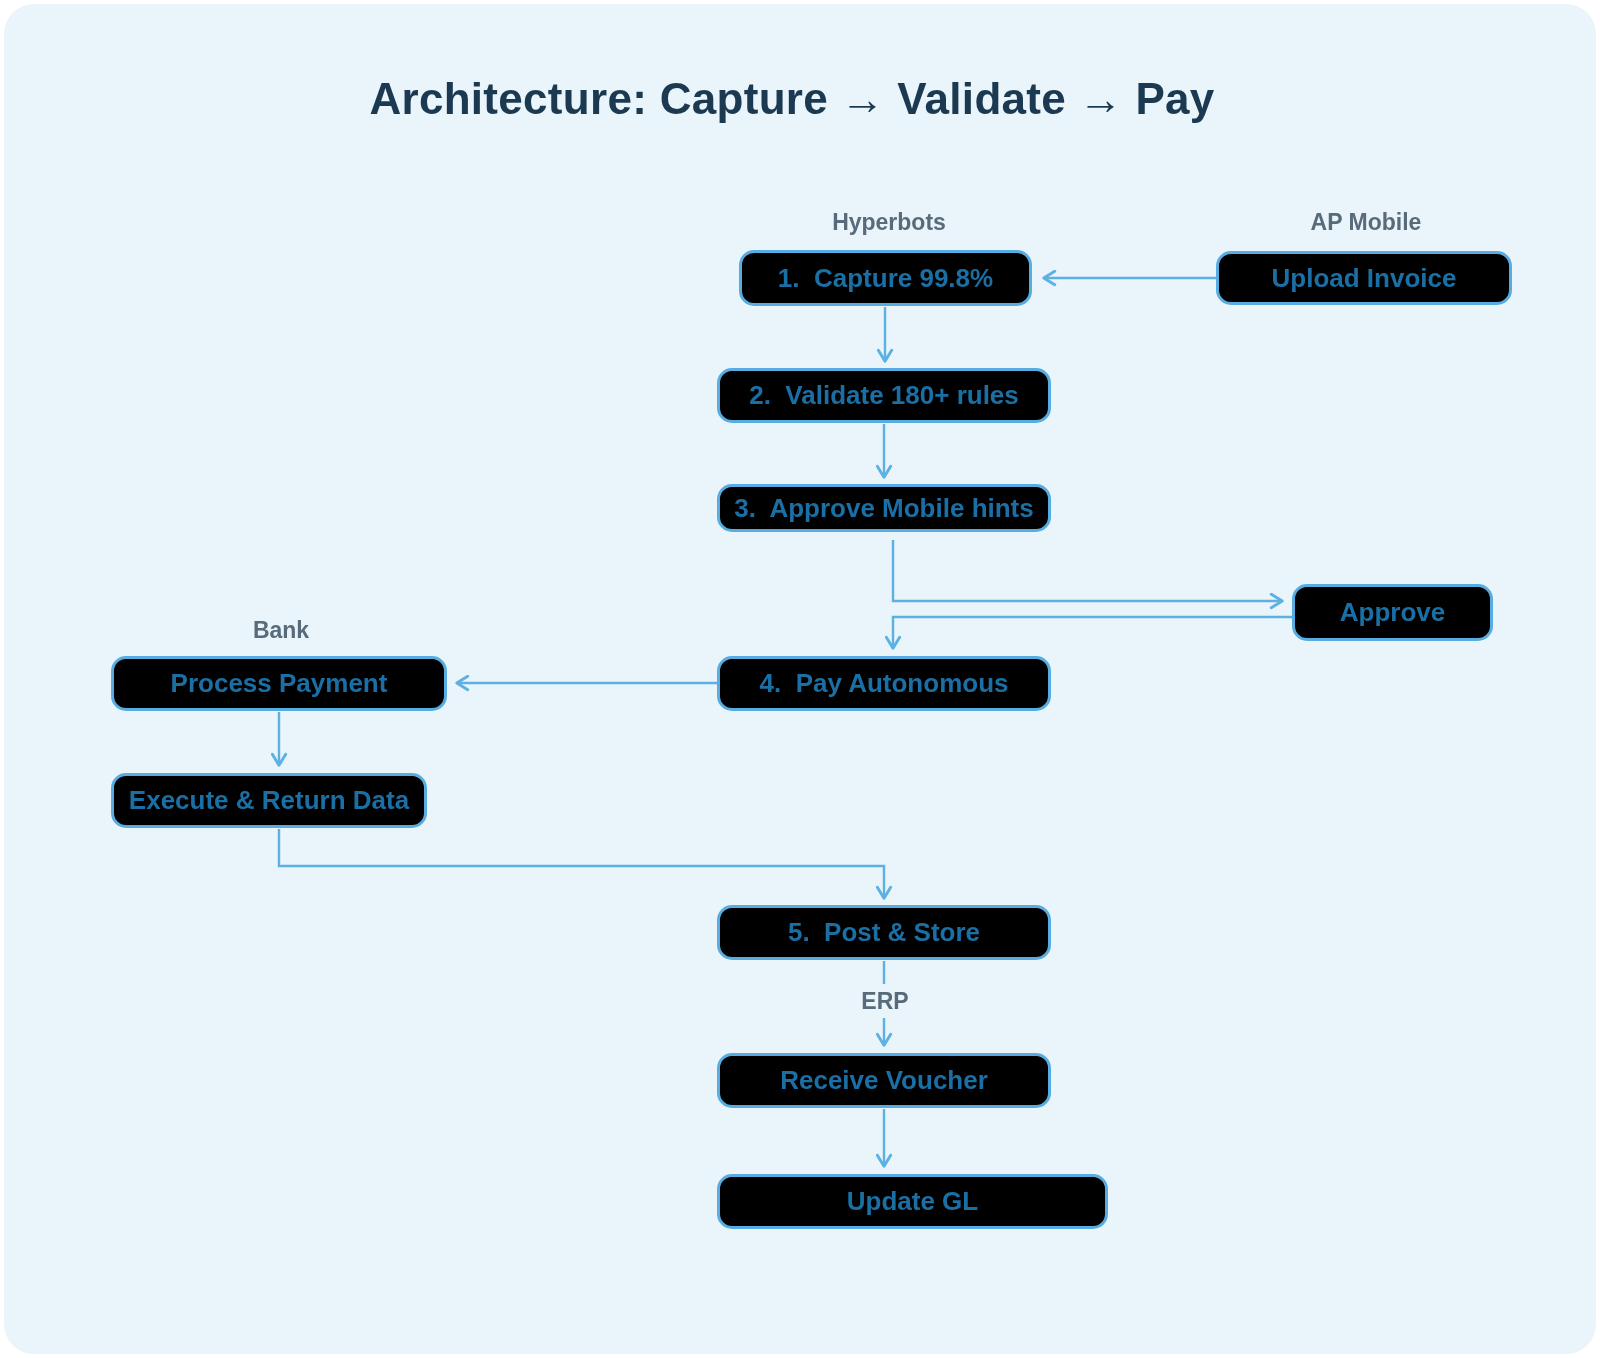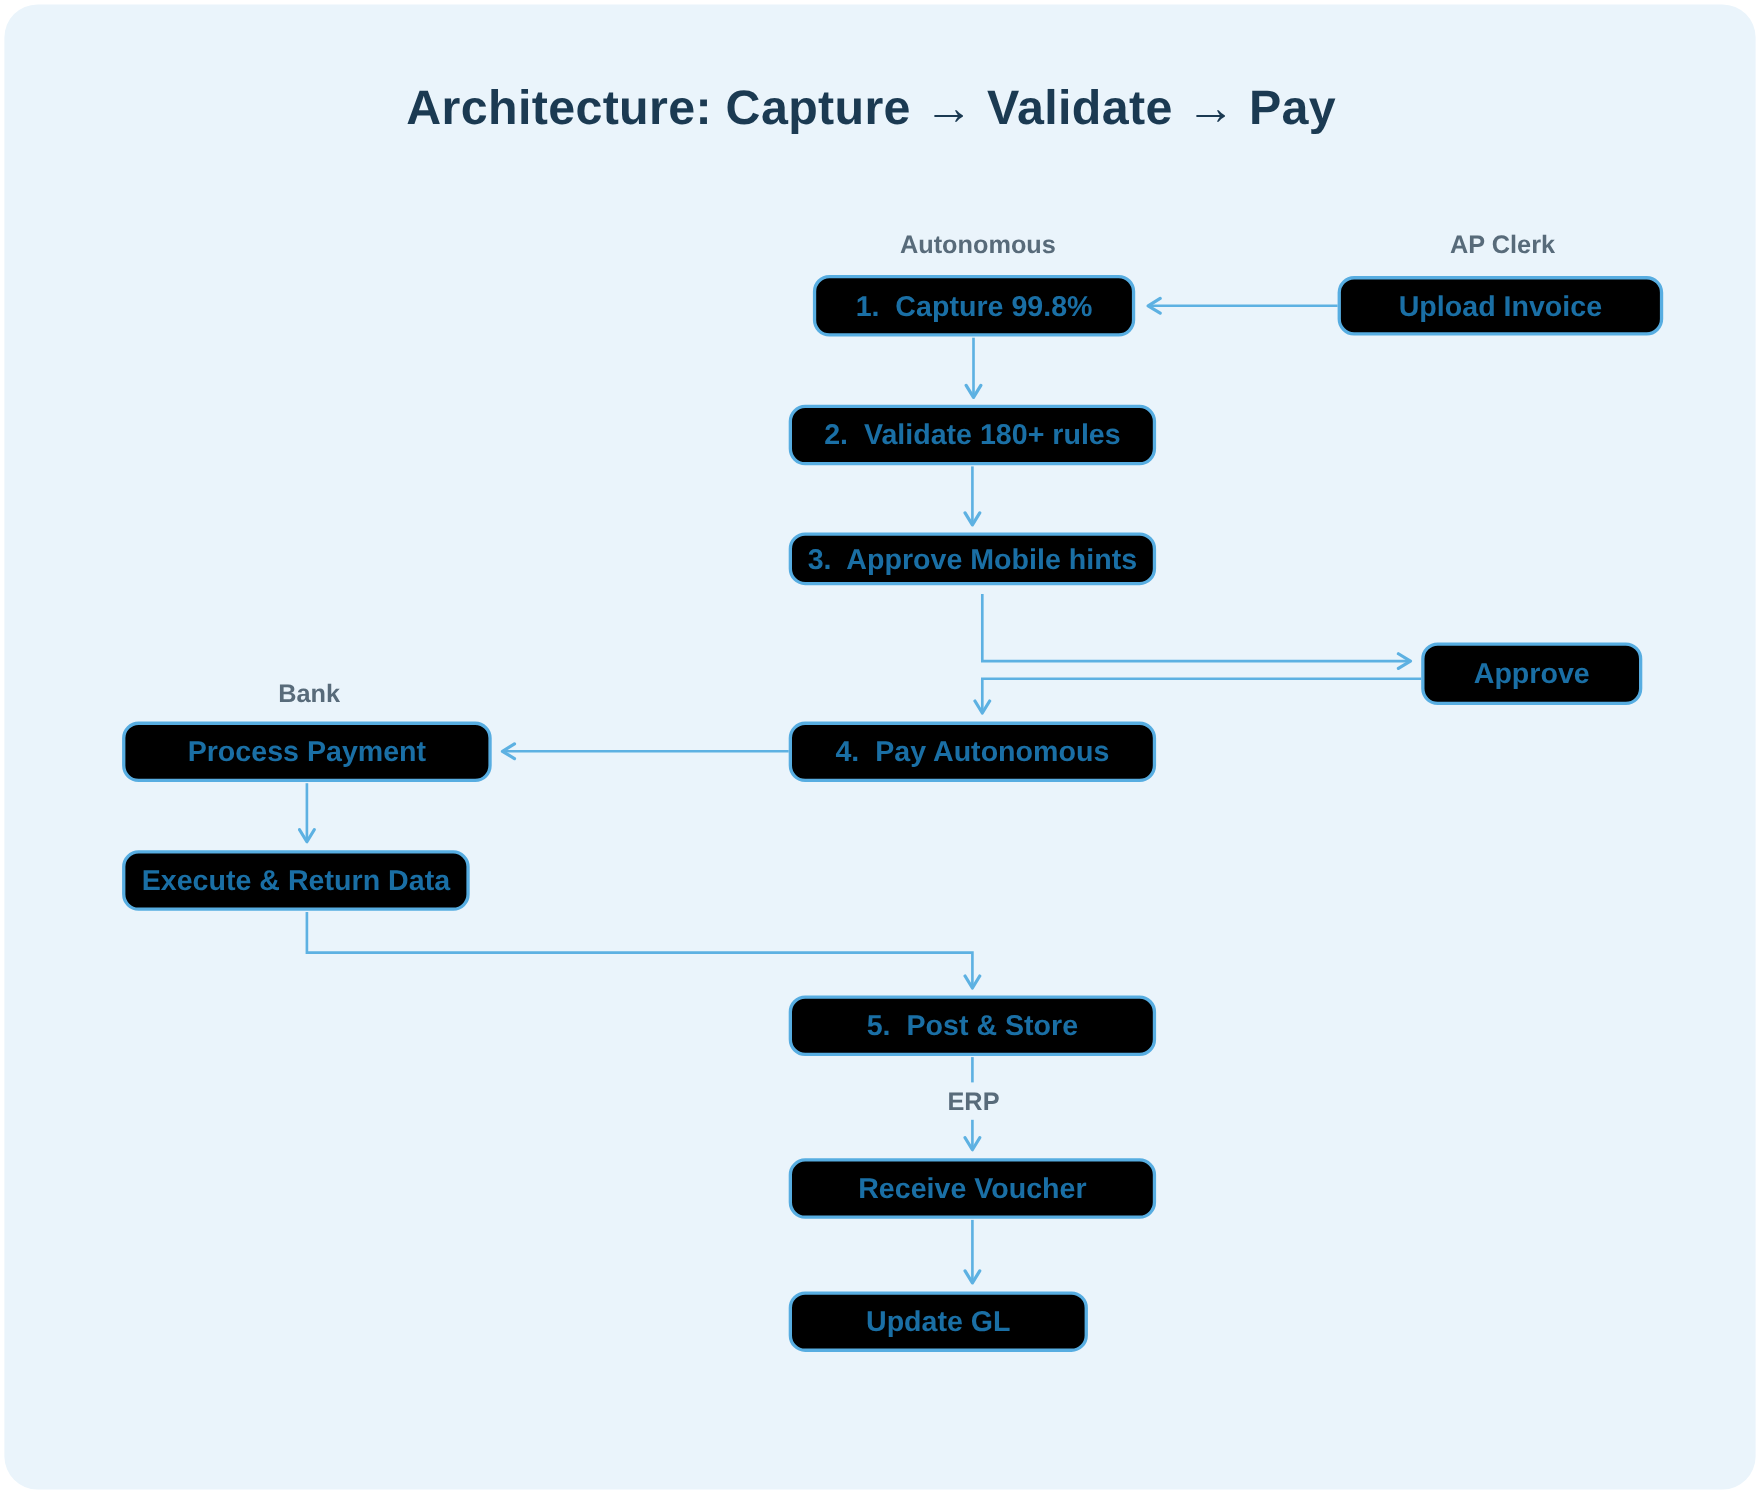--- a/index.html
+++ b/index.html
@@ -59,21 +59,21 @@
   #node-capture        { left: 735px;  top: 246px;  width: 293px; height: 56px; }
   #node-upload         { left: 1212px; top: 247px;  width: 296px; height: 54px; }
   #node-validate       { left: 713px;  top: 364px;  width: 334px; height: 55px; }
   #node-approve-hints  { left: 713px;  top: 480px;  width: 334px; height: 48px; }
   #node-approve        { left: 1288px; top: 580px;  width: 201px; height: 57px; }
   #node-process        { left: 107px;  top: 652px;  width: 336px; height: 55px; }
   #node-pay            { left: 713px;  top: 652px;  width: 334px; height: 55px; }
   #node-execute        { left: 107px;  top: 769px;  width: 316px; height: 55px; }
   #node-post           { left: 713px;  top: 901px;  width: 334px; height: 55px; }
   #node-receive        { left: 713px;  top: 1049px; width: 334px; height: 55px; }
-  #node-update         { left: 713px;  top: 1170px; width: 272px; height: 55px; }
+  #node-update         { left: 713px;  top: 1170px; width: 391px; height: 55px; }
   
   #annot-hyperbots { left: 885px;  top: 205px; }
   #annot-ap-clerk  { left: 1362px; top: 205px; }
   #annot-bank      { left: 277px;  top: 613px; }
   #annot-erp       { left: 881px;  top: 984px; }
 </style>
 </head>
 <body>
 
 <div class="panel">
@@ -94,22 +94,22 @@
       <path d="M1288 613 L889 613 L889 643" marker-end="url(#arw)"></path>
       <path d="M713 679 L454 679" marker-end="url(#arw)"></path>
       <path d="M275 708 L275 760" marker-end="url(#arw)"></path>
       <path d="M275 825 L275 862 L880 862 L880 893" marker-end="url(#arw)"></path>
       <path d="M880 957 L880 980"></path>
       <path d="M880 1014 L880 1040" marker-end="url(#arw)"></path>
       <path d="M880 1105 L880 1161" marker-end="url(#arw)"></path>
     </g>
   </svg>
 
-  <div class="annot" id="annot-hyperbots">Autonomous</div>
-  <div class="annot" id="annot-ap-clerk">AP Clerk</div>
+  <div class="annot" id="annot-hyperbots">Hyperbots</div>
+  <div class="annot" id="annot-ap-clerk">AP Mobile</div>
   <div class="annot" id="annot-bank">Bank</div>
   <div class="annot" id="annot-erp">ERP</div>
 
   <div class="node" id="node-capture">1.&nbsp; Capture 99.8%</div>
   <div class="node" id="node-upload">Upload Invoice</div>
   <div class="node" id="node-validate">2.&nbsp; Validate 180+ rules</div>
   <div class="node" id="node-approve-hints">3.&nbsp; Approve Mobile hints</div>
   <div class="node" id="node-approve">Approve</div>
   <div class="node" id="node-process">Process Payment</div>
   <div class="node" id="node-pay">4.&nbsp; Pay Autonomous</div>

